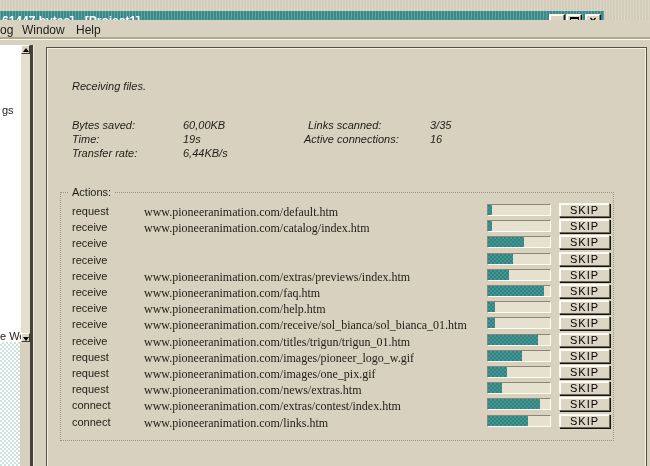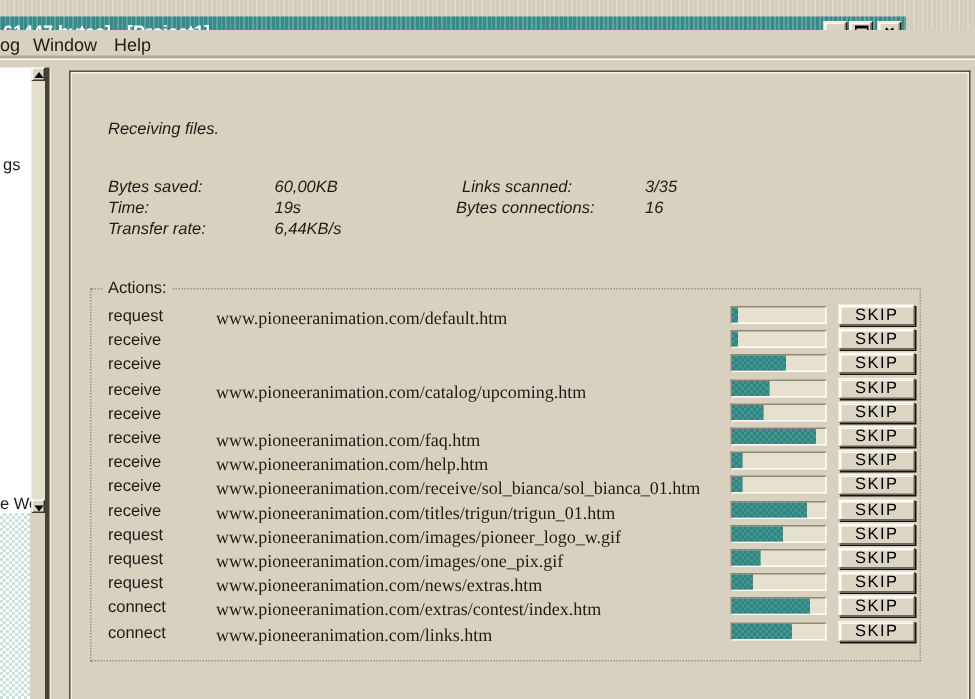--- a/index.html
+++ b/index.html
@@ -165,63 +165,64 @@
 
   <span class="txt" style="left:72px;top:79px">Bytes saved:</span>
   <span class="txt" style="left:183px;top:79px">60,00KB</span>
   <span class="txt" style="left:72px;top:93px">Time:</span>
   <span class="txt" style="left:183px;top:93px">19s</span>
   <span class="txt" style="left:72px;top:107px">Transfer rate:</span>
   <span class="txt" style="left:183px;top:107px">6,44KB/s</span>
 
   <span class="txt" style="left:308px;top:79px">Links scanned:</span>
   <span class="txt" style="left:430px;top:79px">3/35</span>
-  <span class="txt" style="left:304px;top:93px">Bytes connections:</span>
+  <span class="txt" style="left:304px;top:93px">Active connections:</span>
   <span class="txt" style="left:430px;top:93px">16</span>
 
   <div class="group-box"></div>
   <span class="group-label">Actions:</span>
 
   <div>
   <div class="action-row" style="top: 163px;">
     <span class="row-action">request</span>
     <span class="row-url">www.pioneeranimation.com/default.htm</span>
     <div class="bar">
       <div class="bar-fill" style="width: 6%;"></div>
     </div>
     <button class="skip-btn">SKIP</button>
   </div>
 
   <div class="action-row" style="top: 179.2px;">
     <span class="row-action">receive</span>
+    <span class="row-url">www.pioneeranimation.com/catalog/index.htm</span>
     <div class="bar">
       <div class="bar-fill" style="width: 6%;"></div>
     </div>
     <button class="skip-btn">SKIP</button>
   </div>
 
   <div class="action-row" style="top: 195.4px;">
     <span class="row-action">receive</span>
     <div class="bar">
       <div class="bar-fill" style="width: 58%;"></div>
     </div>
     <button class="skip-btn">SKIP</button>
   </div>
 
   <div class="action-row" style="top: 211.6px;">
     <span class="row-action">receive</span>
-    <span class="row-url">www.pioneeranimation.com/catalog/upcoming.htm</span>
     <div class="bar">
       <div class="bar-fill" style="width: 40%;"></div>
     </div>
     <button class="skip-btn">SKIP</button>
   </div>
 
   <div class="action-row" style="top: 227.8px;">
     <span class="row-action">receive</span>
+    <span class="row-url">www.pioneeranimation.com/extras/previews/index.htm</span>
     <div class="bar">
       <div class="bar-fill" style="width: 34%;"></div>
     </div>
     <button class="skip-btn">SKIP</button>
   </div>
 
   <div class="action-row" style="top: 244px;">
     <span class="row-action">receive</span>
     <span class="row-url">www.pioneeranimation.com/faq.htm</span>
     <div class="bar">

